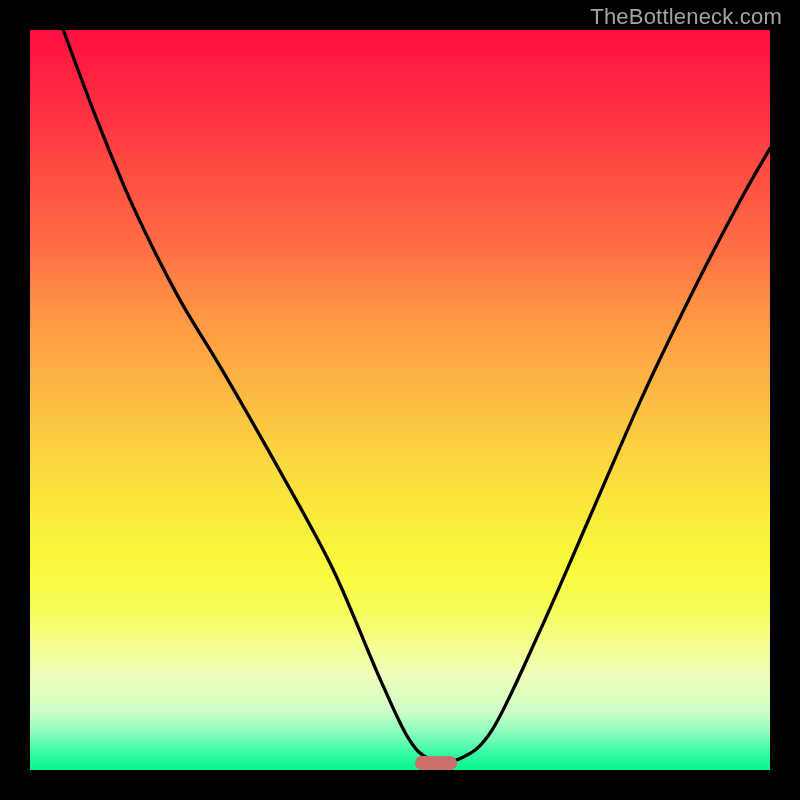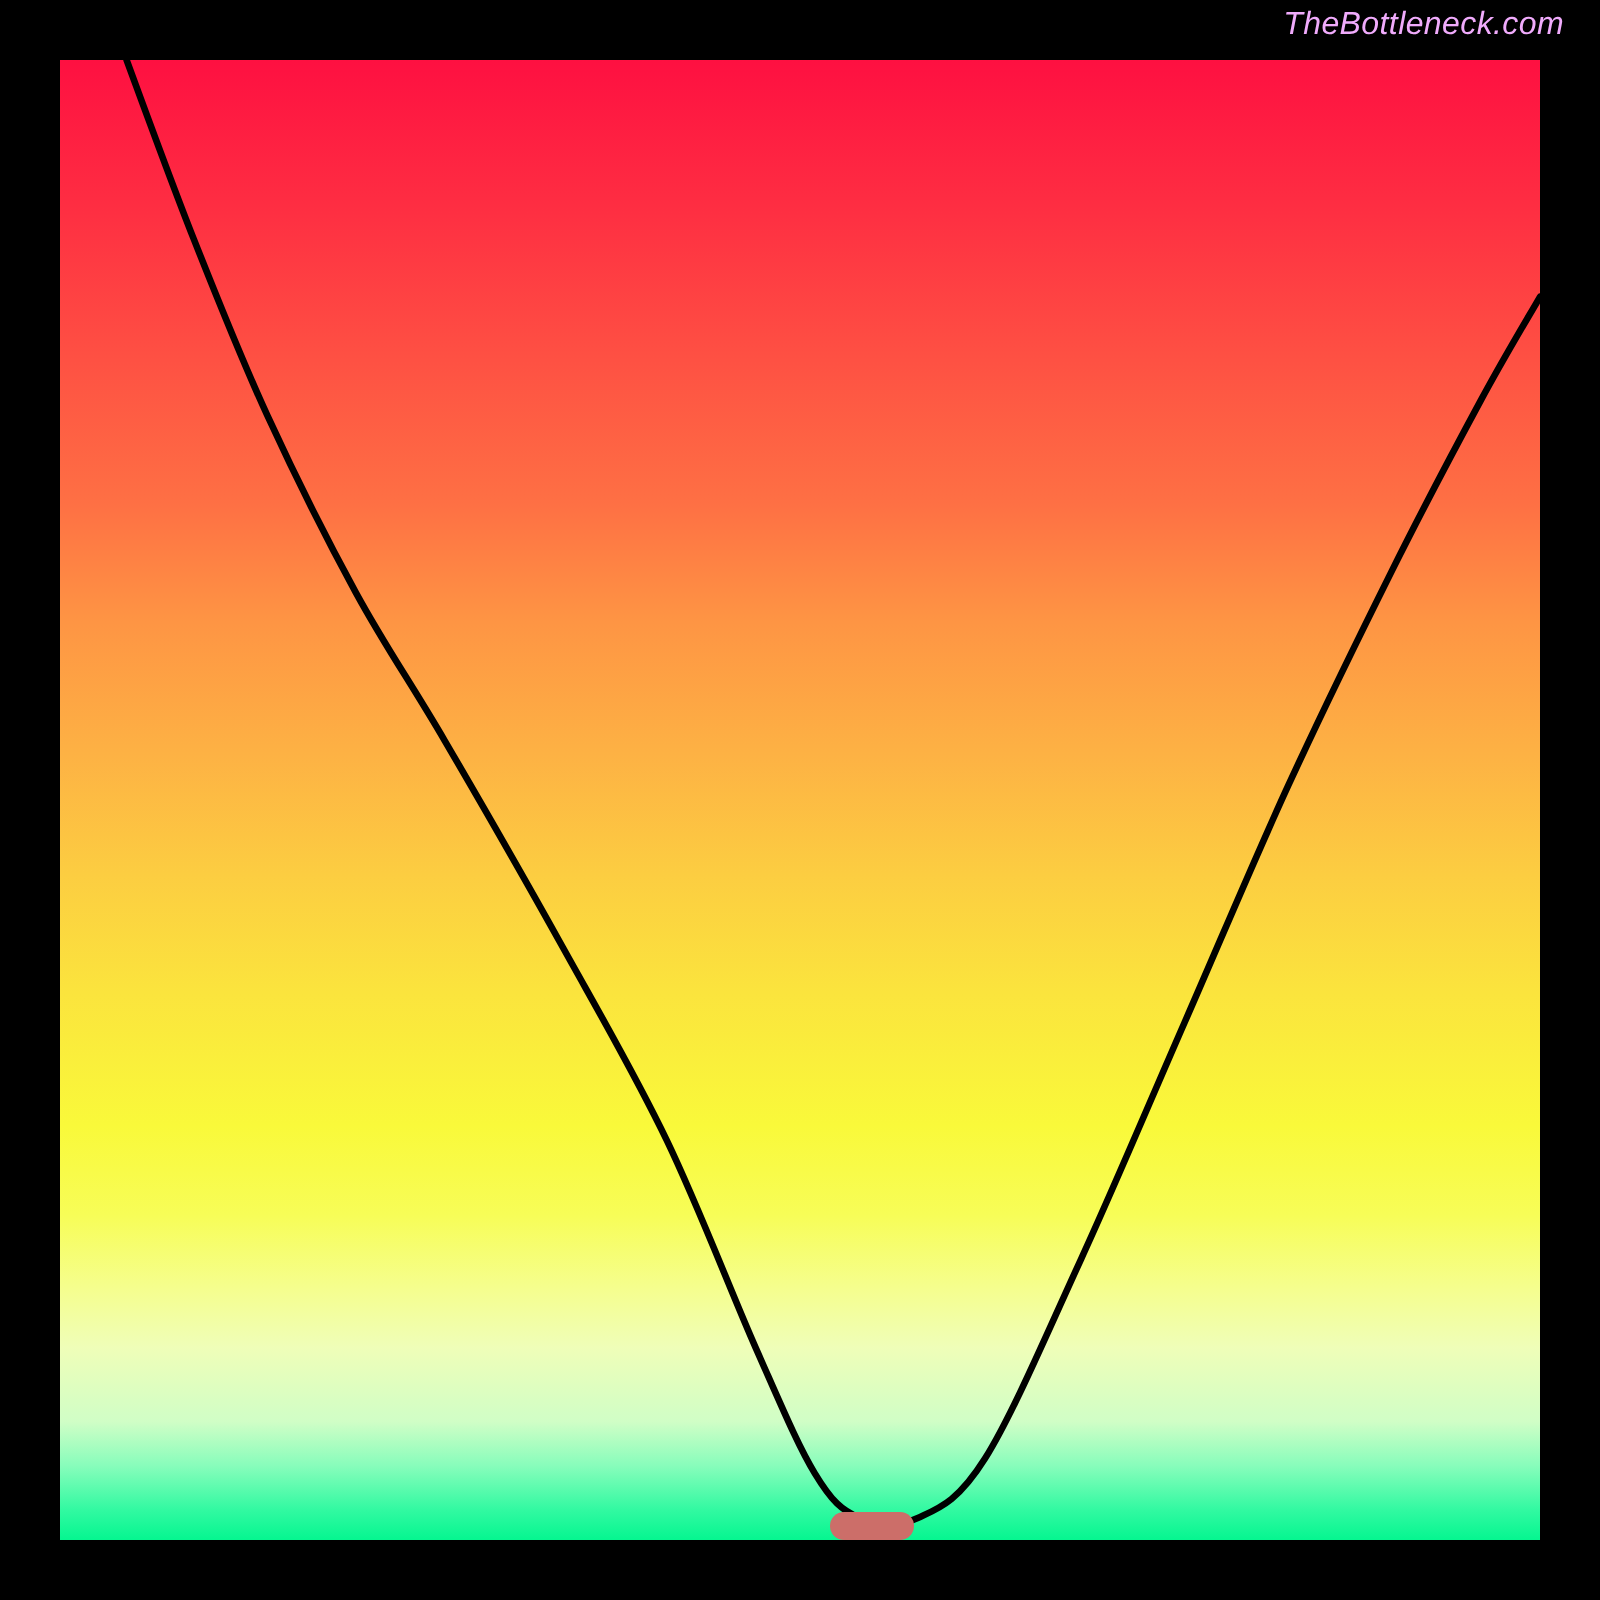--- a/index.html
+++ b/index.html
@@ -14,26 +14,25 @@
   .frame {
     position: relative;
     width: 800px;
     height: 800px;
     background: #000;
   }
   .watermark {
     position: absolute;
     top: 4px;
     right: 18px;
-    color: #f0abfc;
-    font-size: 16px;
+    color: #a3a3a3;
+    font-size: 22px;
     font-weight: 500;
     letter-spacing: 0.2px;
     z-index: 10;
-    font-style: italic;
   }
   .plot-area {
     position: absolute;
     left: 30px;
     top: 30px;
     width: 740px;
     height: 740px;
     overflow: hidden;
   }
   .gradient {

